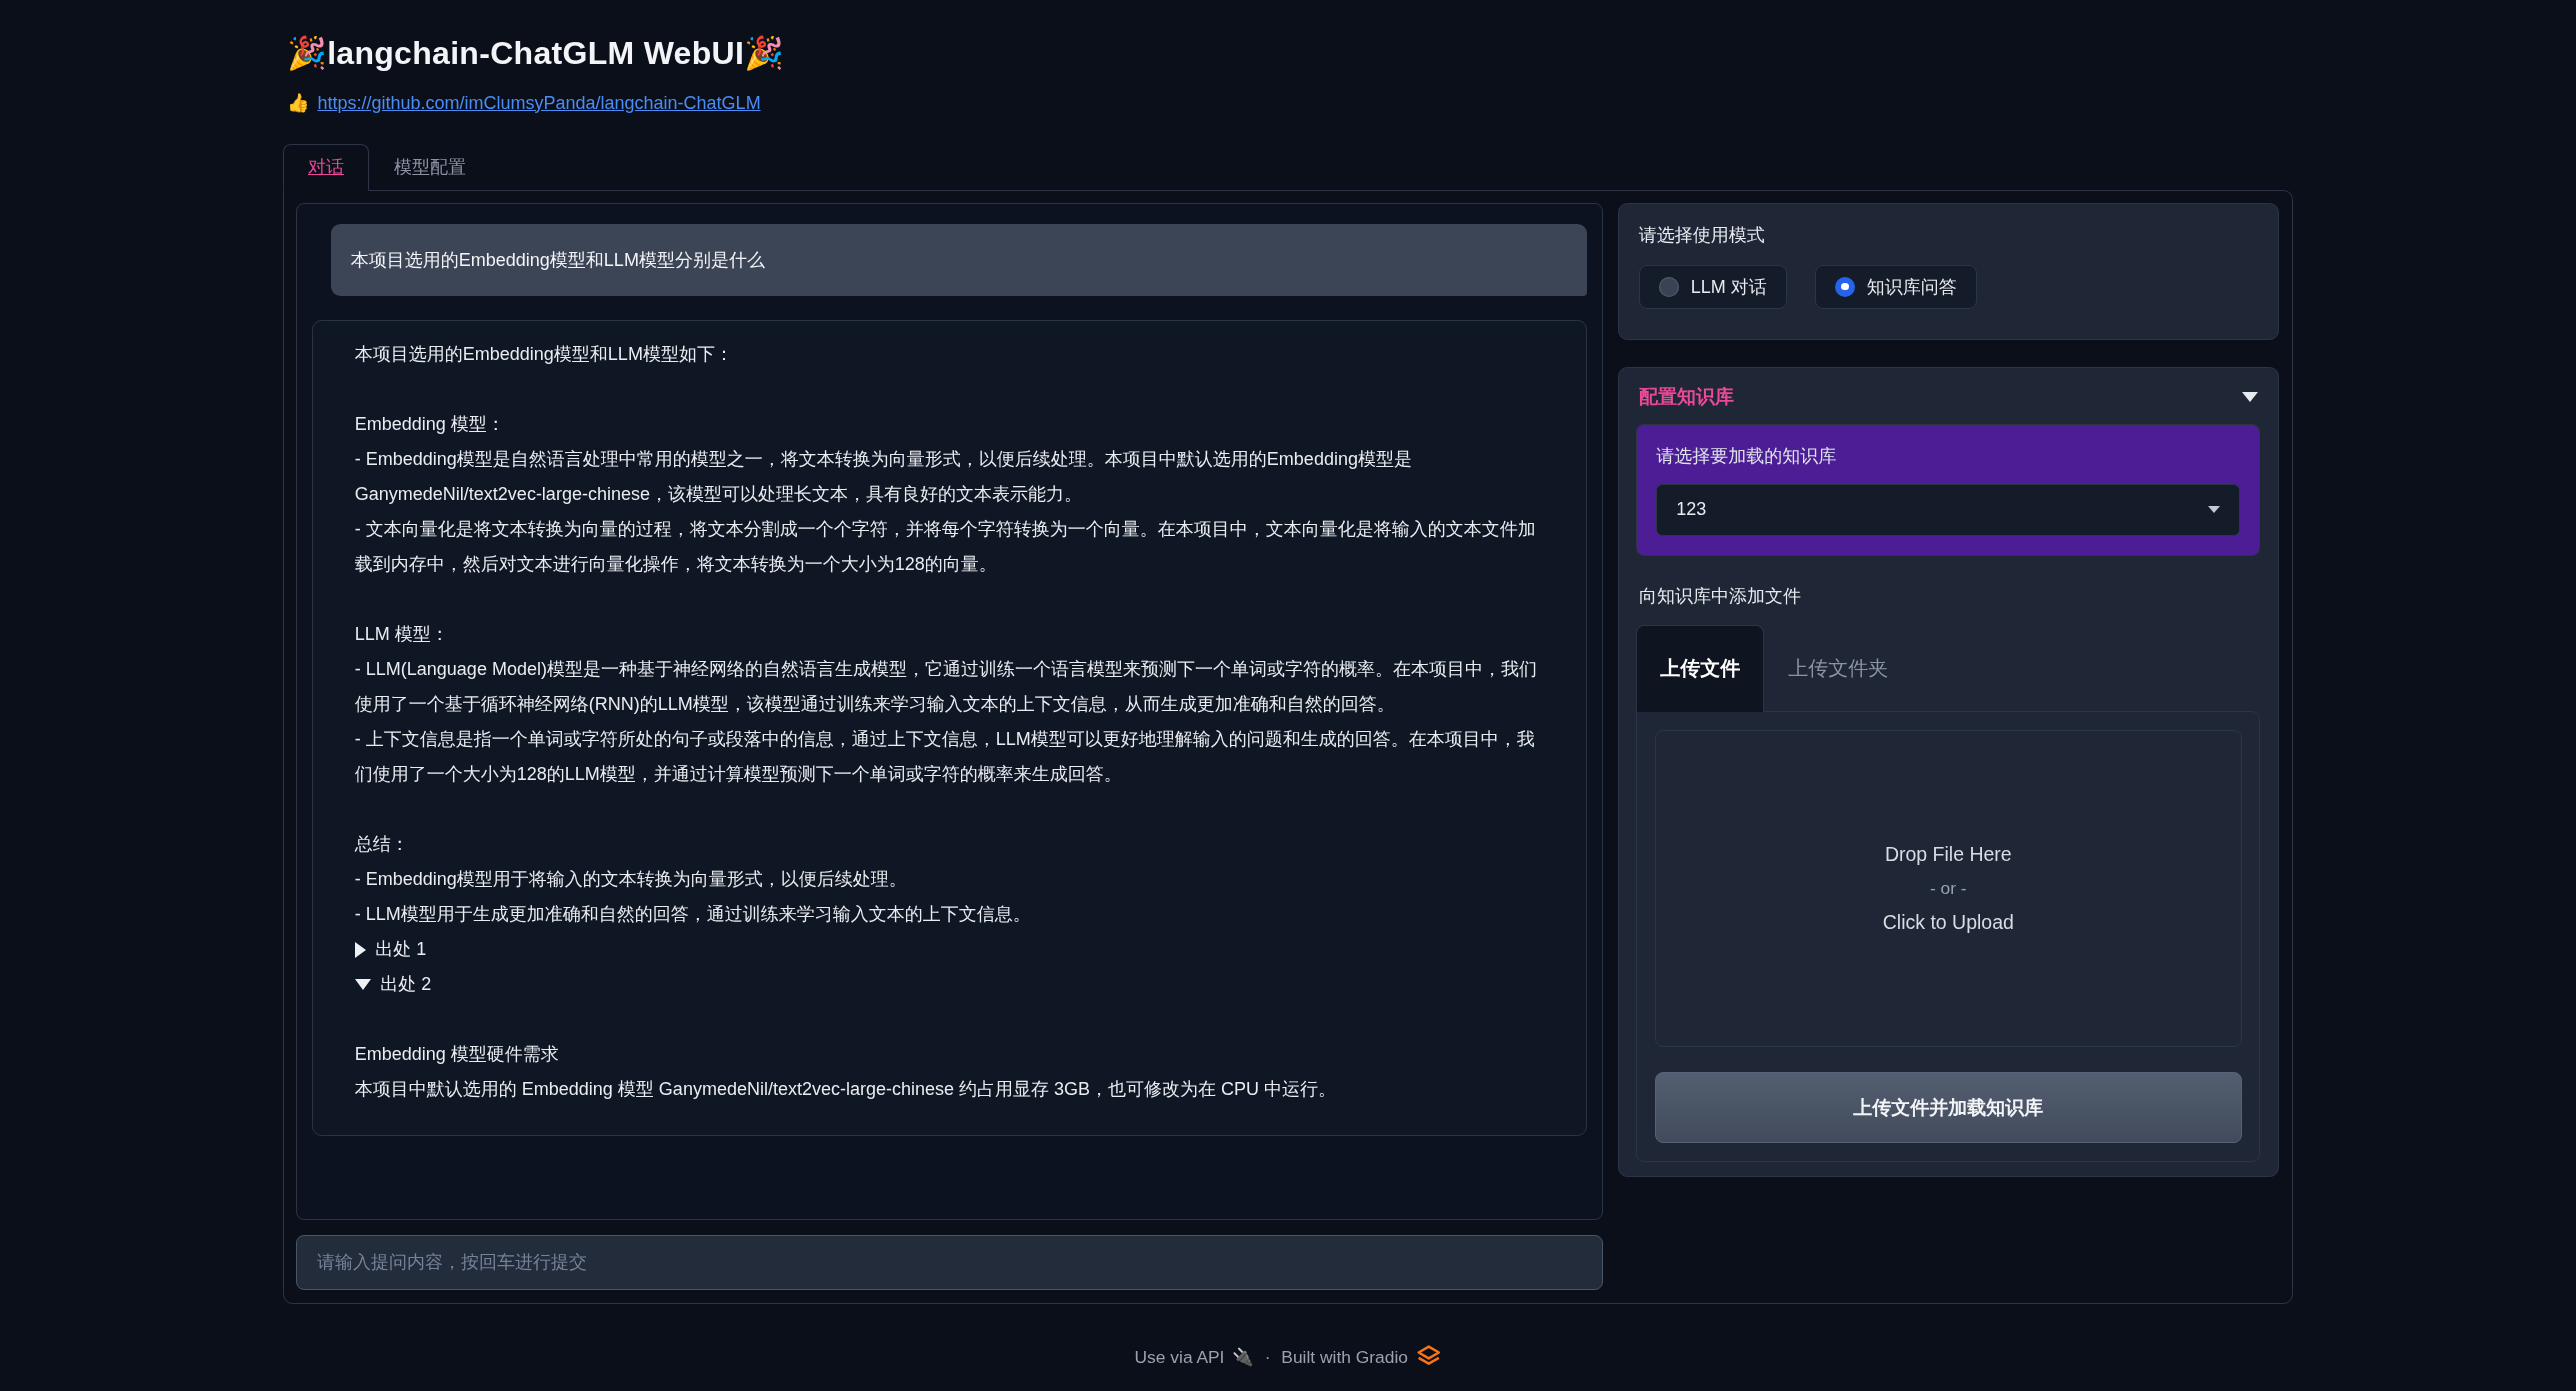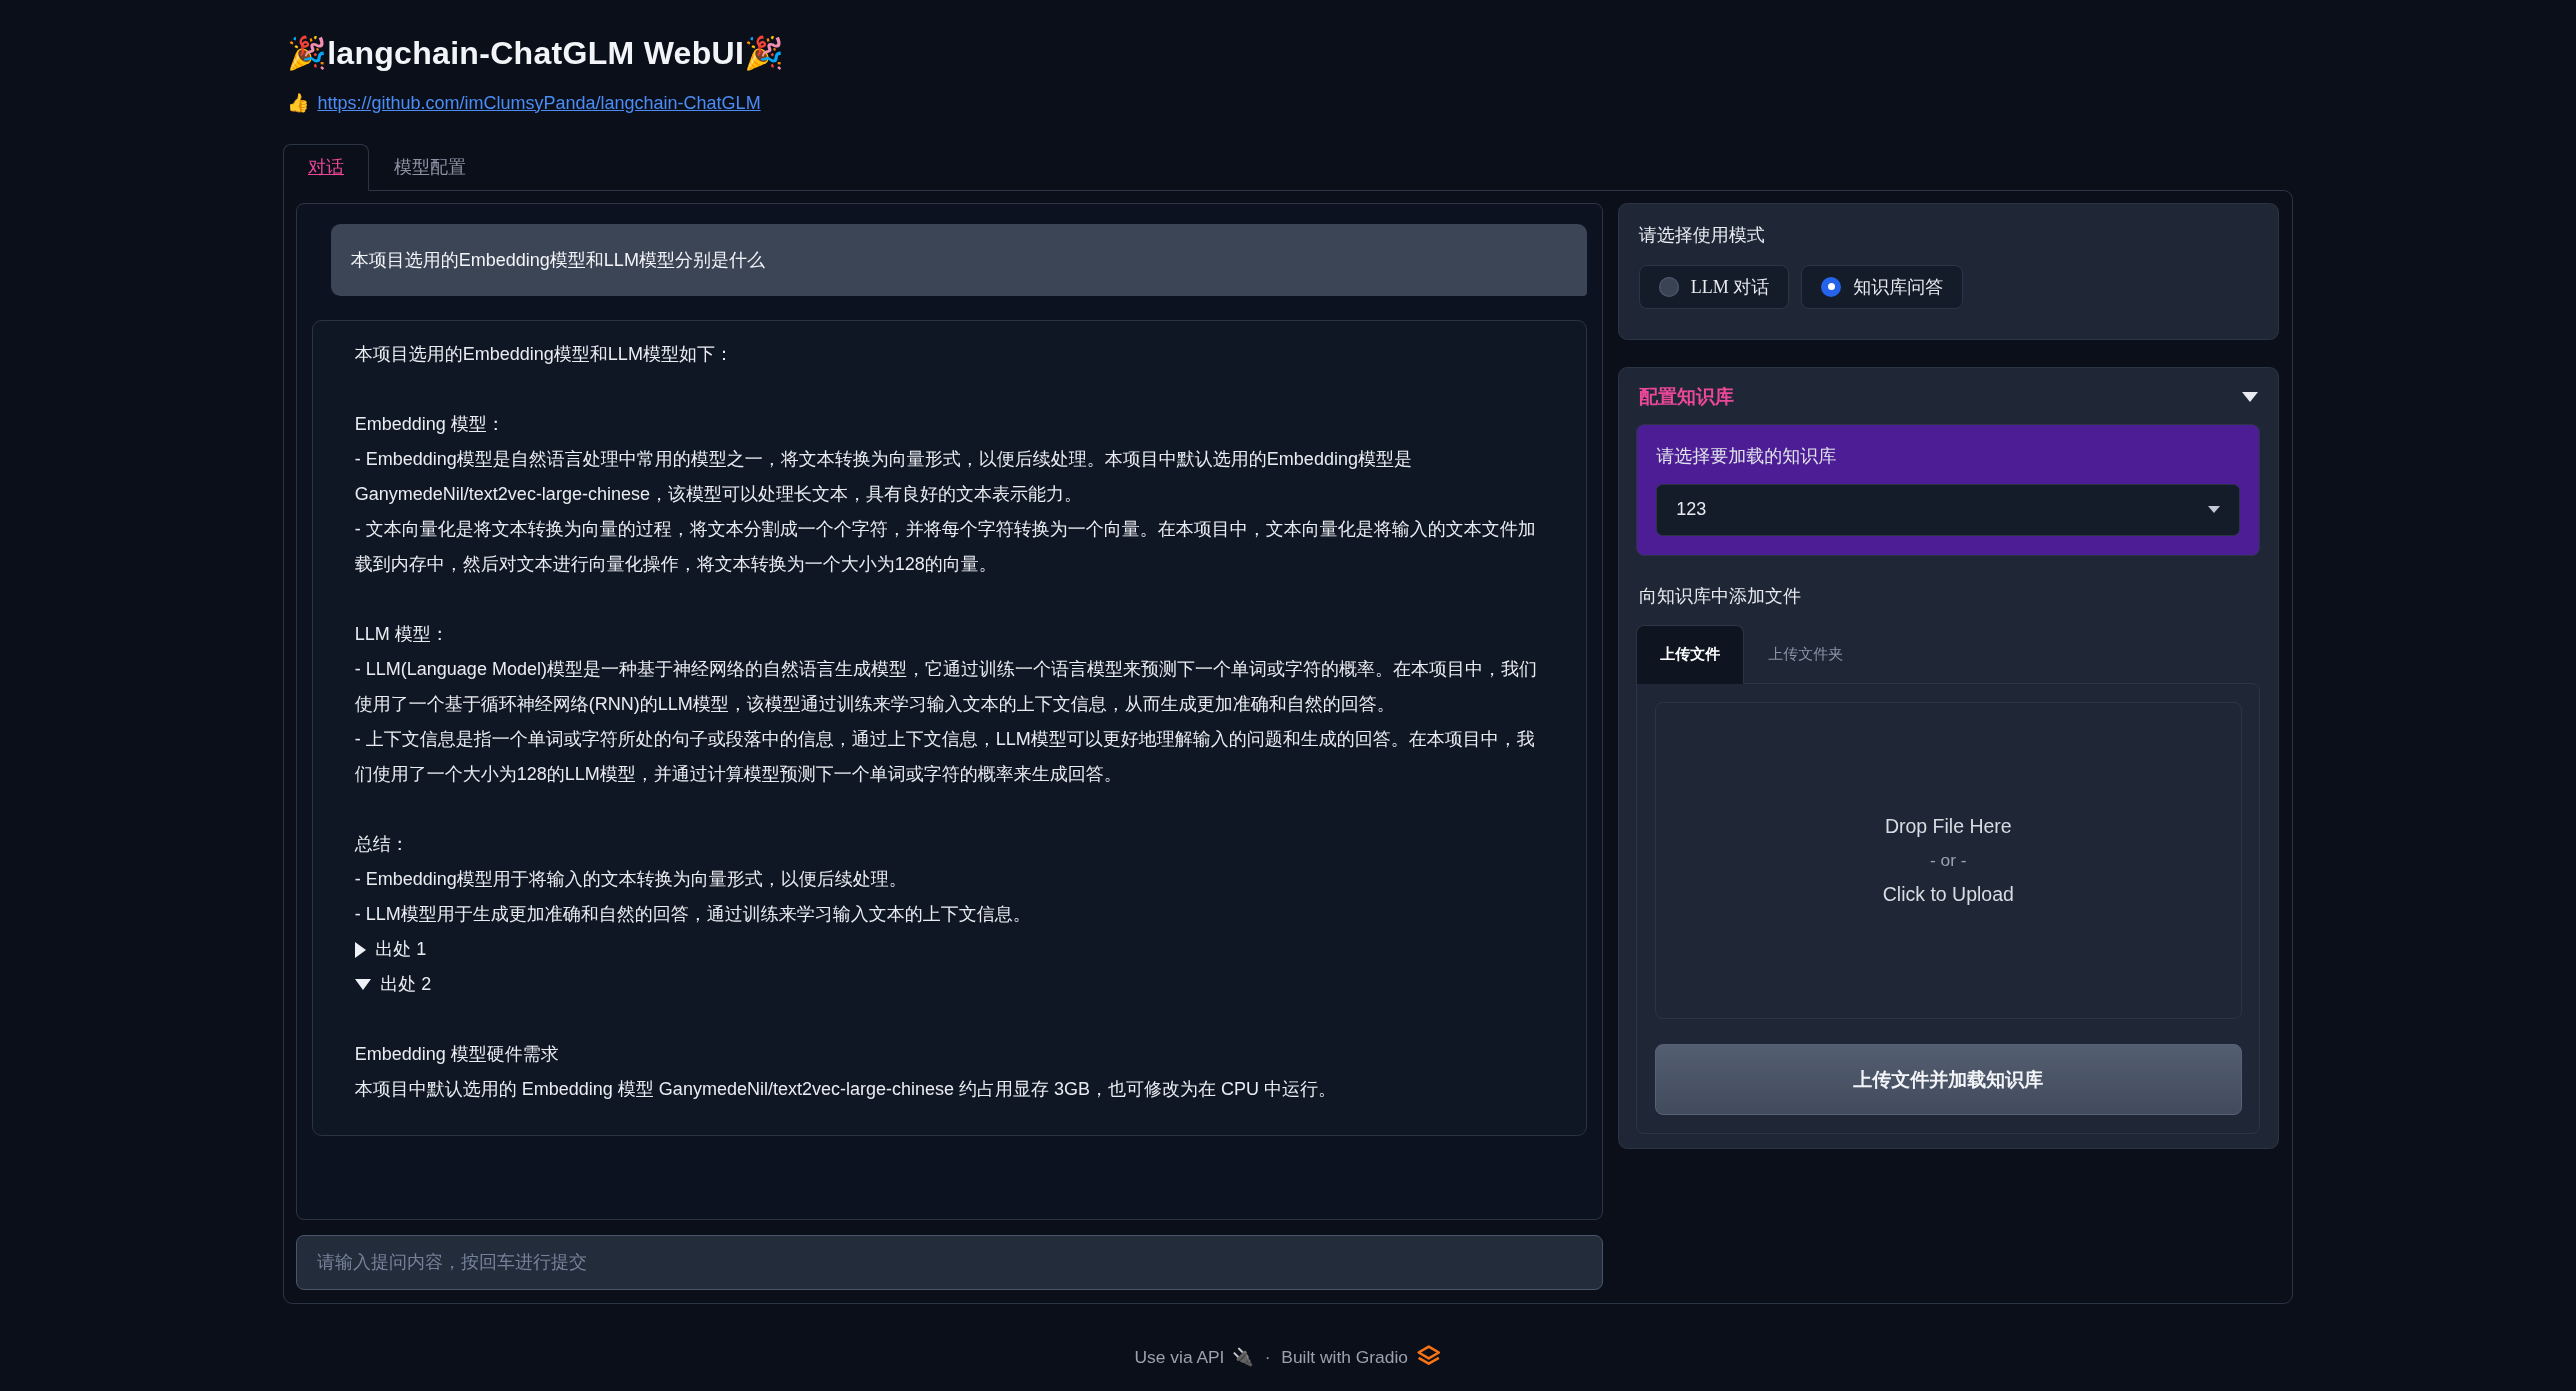--- a/index.html
+++ b/index.html
@@ -63,21 +63,21 @@
     outline: none; font-family: inherit;
   }
   .query-input::placeholder { color: #76819a; }
 
   
   .side-col { width: 661px; display: flex; flex-direction: column; gap: 27px; }
   .block { background: #1f2736; border: 0.7px solid #2c3545; border-radius: 9.4px; }
 
   .mode-block { padding: 19px 20px; height: 137px; }
   .side-label { font-size: 18px; color: #e8ebf0; }
-  .radio-row { display: flex; gap: 12px; margin-top: 17.4px; font-family: Liberation Serif, serif; }
+  .radio-row { display: flex; gap: 28px; margin-top: 17.4px; }
   .radio-pill {
     height: 44px; display: flex; align-items: center; gap: 12px; padding: 0 19px;
     background: #141b29; border: 0.7px solid #2c3545; border-radius: 8px;
     font-size: 18px; color: #e8ebf0; cursor: pointer;
   }
   .radio-dot { width: 20px; height: 20px; border-radius: 50%; background: #3a4354; box-shadow: inset 0 0 0 1.3px #4a5568; flex: 0 0 auto; }
   .radio-dot.sel { background: #2563eb; box-shadow: none; display: flex; align-items: center; justify-content: center; }
   .radio-dot.sel::after { content: ""; width: 7.4px; height: 7.4px; border-radius: 50%; background: #ffffff; }
 
   .acc-block { padding: 12px 17.4px 14.8px 17.4px; }
@@ -92,21 +92,21 @@
   .dropdown {
     height: 52px; background: #141b29; border: 0.7px solid #2c3545; border-radius: 6.7px;
     display: flex; align-items: center; justify-content: space-between; padding: 0 19px;
     font-size: 18px; color: #e8ebf0; cursor: pointer;
   }
   .dd-caret { width: 0; height: 0; border-left: 6px solid transparent; border-right: 6px solid transparent; border-top: 7.4px solid #c3c9d4; }
 
   .addfile-label { font-size: 18px; color: #e8ebf0; margin: 0 2.7px 17.4px 2.7px; }
 
   .up-tabs { display: flex; position: relative; z-index: 2; }
-  .up-tab { font-size: 15px; padding: 19px 23px; color: #8b93a5; cursor: pointer; border: 0.7px solid transparent; margin-bottom: -0.7px; }
+  .up-tab { font-size: 20px; padding: 29px 23px; color: #8b93a5; cursor: pointer; border: 0.7px solid transparent; margin-bottom: -0.7px; }
   .up-tab.active {
     color: #ffffff; font-weight: 700; background: #0e1420;
     border-color: #2c3545; border-bottom-color: #0e1420; border-radius: 8px 8px 0 0;
   }
   .up-content { border: 0.7px solid #2c3545; border-radius: 0 8px 8px 8px; padding: 17.4px; }
   .dropzone {
     height: 317px; border: 0.7px solid #2c3545; border-radius: 8px;
     display: flex; flex-direction: column; align-items: center; justify-content: center;
     font-size: 19.5px; color: #d8dce3; cursor: pointer;
   }

